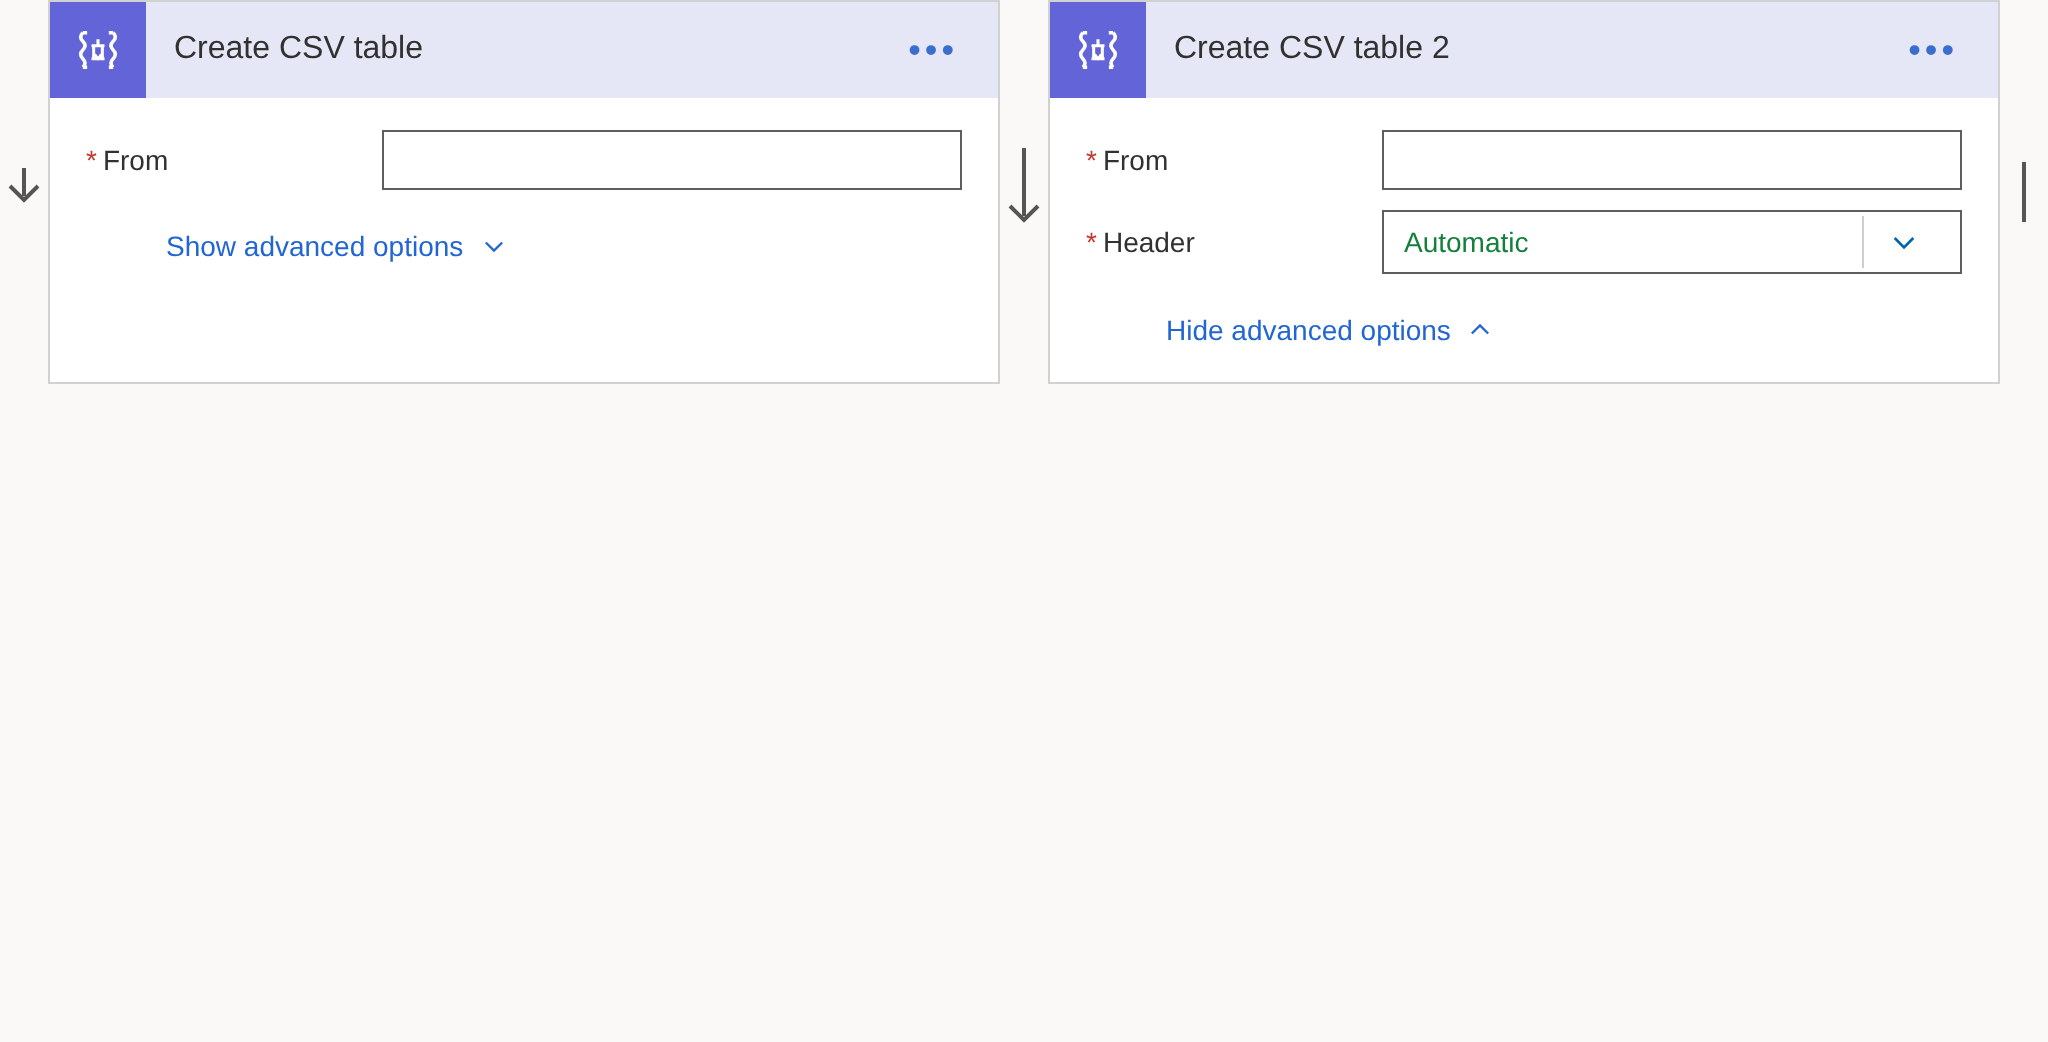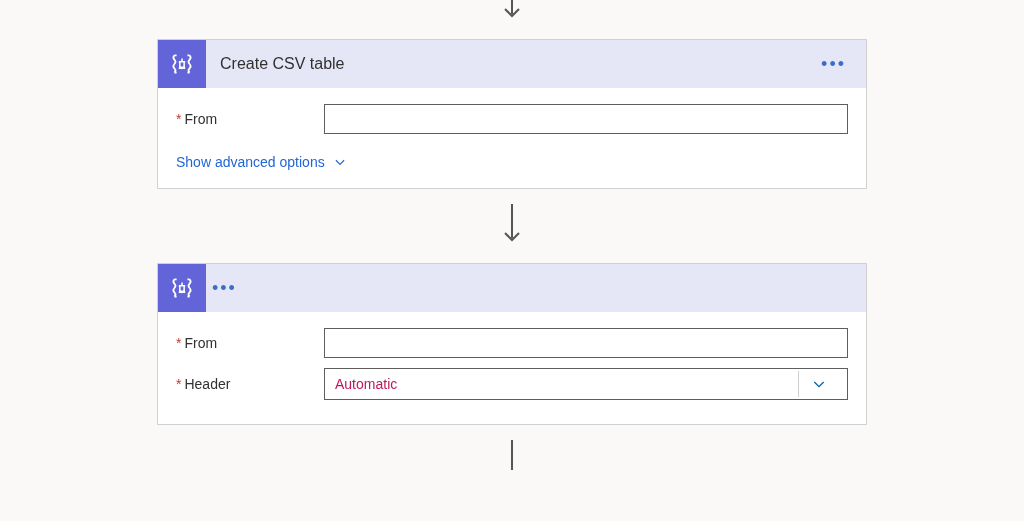--- a/index.html
+++ b/index.html
@@ -109,46 +109,45 @@
     .dropdown {
       flex: 1;
       height: 32px;
       border: 1px solid #605e5c;
       display: flex;
       align-items: center;
       justify-content: space-between;
       padding-left: 10px;
       padding-right: 20px;
       font-size: 14px;
-      color: #be185d;
+      color: #15803d;
       cursor: pointer;
       position: relative;
     }
     .dropdown-chevron {
       color: #0063b1;
       border-left: 1px solid #cfcfcf;
       padding: 5px 0 5px 12px;
       margin-left: 8px;
       display:flex;
       align-items:center;
     }
     .toggle-link {
       color: #2266d3;
       font-size: 14px;
       cursor: pointer;
       display: inline-flex;
       align-items: center;
       gap: 8px;
       padding: 4px 0;
       margin-top: 6px;
+      margin-left: 40px;
     }
     .flow {
       display: flex;
-      flex-direction: column;
-      gap: 15px;
     }
   </style>
 </head>
 <body>
 
 <div class="flow">
 
   <div class="connector">
     <svg width="24" height="24" viewBox="0 0 24 24">
       <line x1="12" y1="0" x2="12" y2="14" stroke="#555" stroke-width="2"></line>
@@ -198,20 +197,21 @@
   <div class="card">
     <div class="card-header">
       <div class="card-icon">
         <svg width="26" height="26" viewBox="0 0 24 24" fill="none">
           <path d="M5 4 L7 4 M5 4 Q3 6 5 8 Q7 10 5 12 Q3 14 5 16 Q7 18 5 20 M5 20 L7 20" stroke="#fff" stroke-width="1.6" fill="none"></path>
           <path d="M19 4 L17 4 M19 4 Q21 6 19 8 Q17 10 19 12 Q21 14 19 16 Q17 18 19 20 M19 20 L17 20" stroke="#fff" stroke-width="1.6" fill="none"></path>
           <path d="M9 10 L15 10 M12 7 L12 10 M10 10 L10 16 M14 10 L14 16 M9 16 L15 16" stroke="#fff" stroke-width="1.4" fill="none"></path>
           <polyline points="10.5,14 12,16 13.5,14" fill="none" stroke="#fff" stroke-width="1.2"></polyline>
         </svg>
       </div>
+      <div class="card-title">Create CSV table 2</div>
       <div class="card-menu">•••</div>
     </div>
     <div class="card-body">
       <div class="field-row">
         <div class="field-label">
           <span class="required-star">*</span>
           <span>From</span>
         </div>
         <input type="text" class="field-input" value="" style="">
       </div>
@@ -224,20 +224,26 @@
         <div class="dropdown">
           <span>Automatic</span>
           <span class="dropdown-chevron">
             <svg width="16" height="16" viewBox="0 0 24 24">
               <polyline points="5,9 12,16 19,9" fill="none" stroke="#0063b1" stroke-width="2"></polyline>
             </svg>
           </span>
         </div>
       </div>
 
+      <div class="toggle-link">
+        <span>Hide advanced options</span>
+        <svg width="14" height="14" viewBox="0 0 24 24">
+          <polyline points="5,15 12,8 19,15" fill="none" stroke="#2266d3" stroke-width="2"></polyline>
+        </svg>
+      </div>
     </div>
   </div>
 
   <div class="connector">
     <svg width="24" height="30" viewBox="0 0 24 30">
       <line x1="12" y1="0" x2="12" y2="30" stroke="#555" stroke-width="2"></line>
     </svg>
   </div>
 
 </div>

